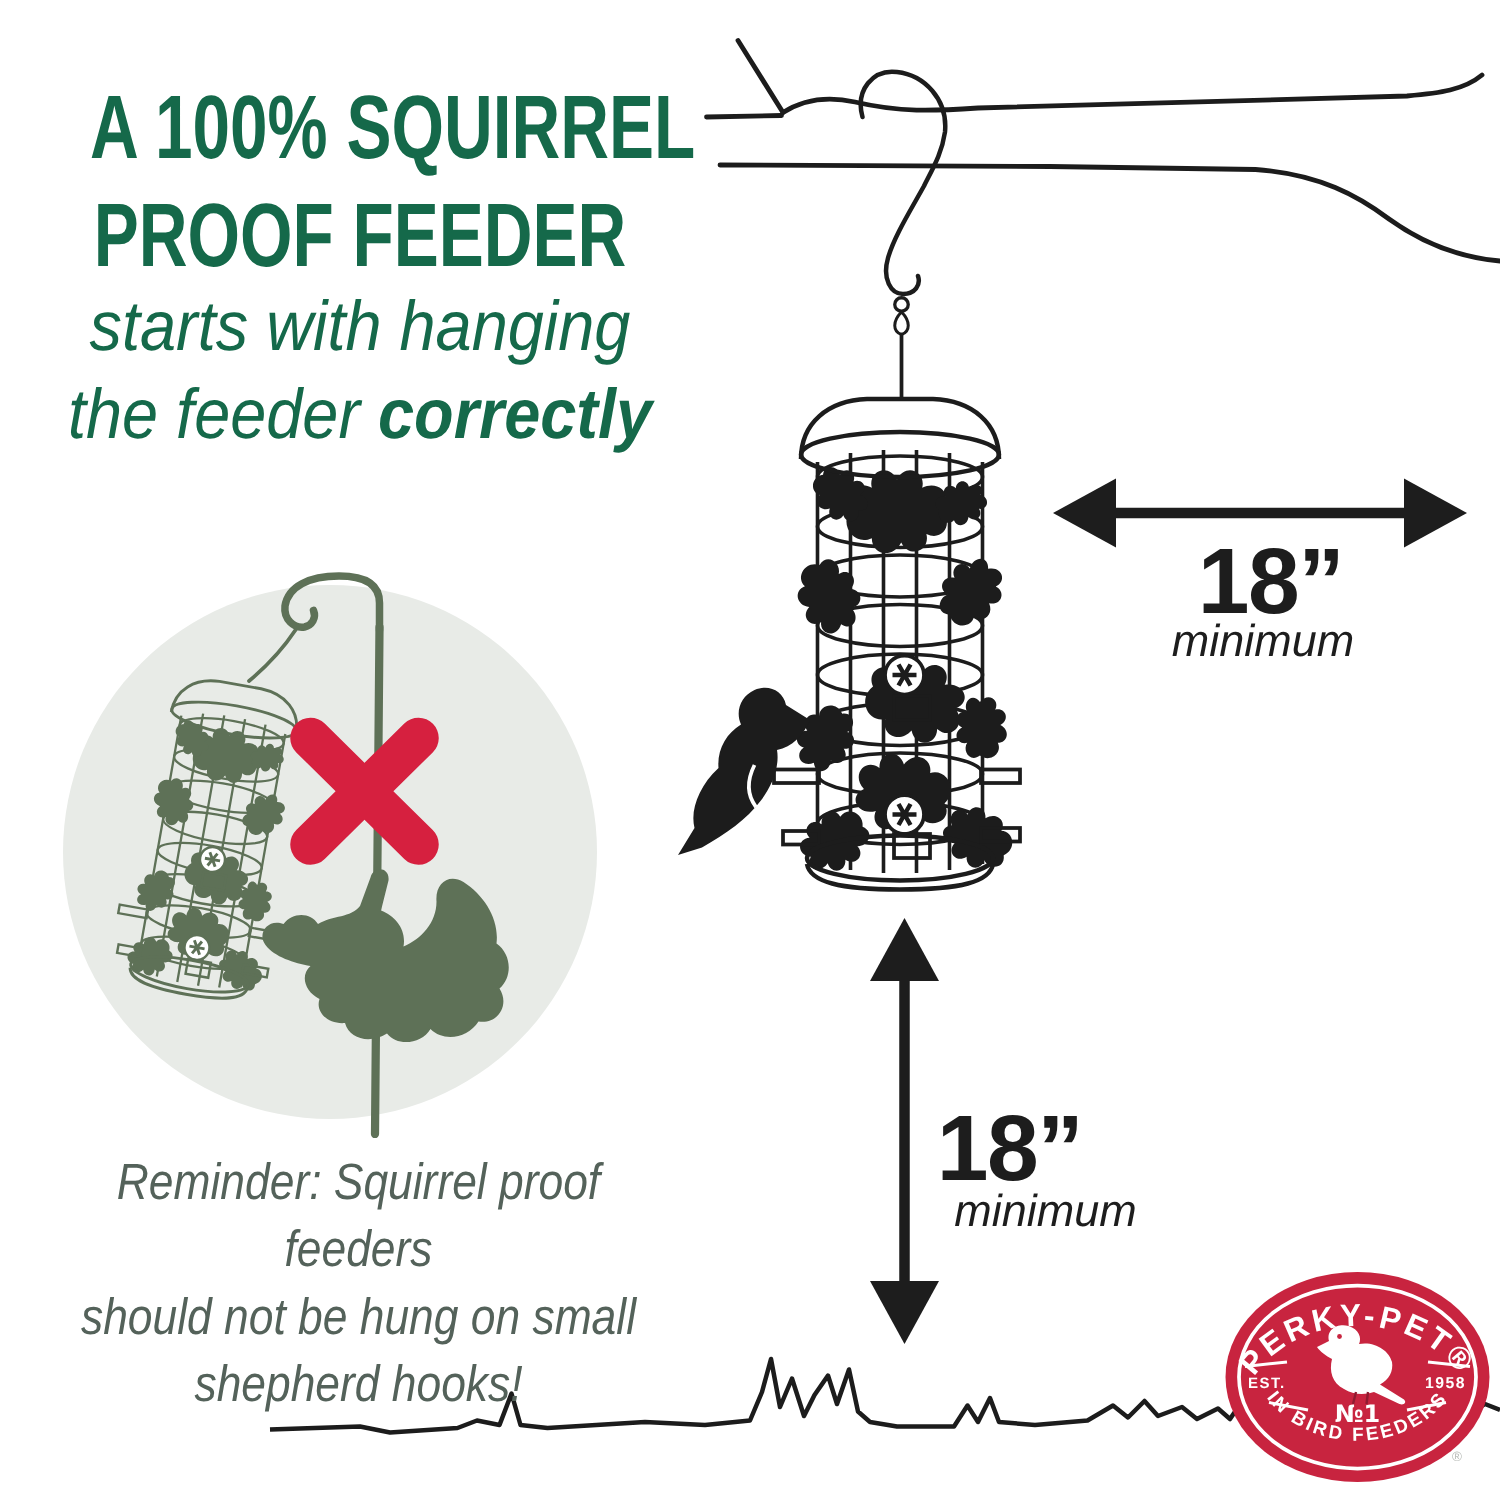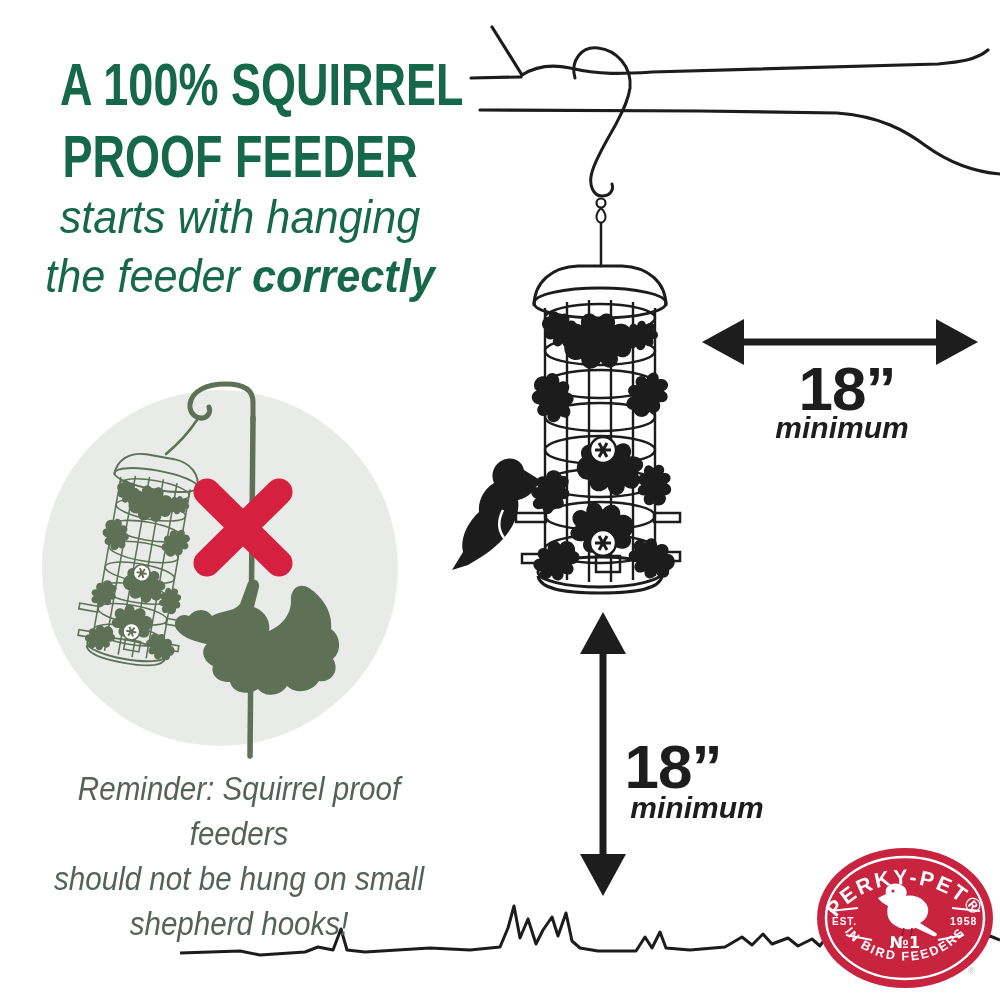--- a/index.html
+++ b/index.html
@@ -8,21 +8,21 @@
   .art{position:absolute;left:0;top:0;width:1000px;height:1000px;}
   
   .headline div{position:absolute;left:0;width:480px;text-align:center;white-space:nowrap;}
   .tline{font-weight:700;font-size:60px;color:#15694a;transform:scaleX(.75);transform-origin:50% 50%;letter-spacing:0px;}
   .sline{font-style:italic;font-weight:500;font-size:47px;color:#15694a;transform:scaleX(.92);transform-origin:50% 50%;}
   .sline b{font-weight:700;font-style:italic;}
   #title1{top:50px;} #title2{top:122px;} #sub1{top:189px;} #sub2{top:248px;}
   
   .meas{position:absolute;transform:translate(-50%,-50%);color:#1d1d1d;white-space:nowrap;}
   .val{font-weight:700;font-size:62px;letter-spacing:-1px;}
-  .qual{font-weight:700;font-style:italic;font-size:30px;}
+  .qual{font-weight:400;font-style:italic;font-size:30px;}
   #h-val{left:847px;top:388px;} #h-qual{left:842px;top:428px;}
   #v-val{left:673px;top:766px;} #v-qual{left:697px;top:808px;}
   
   .reminder{position:absolute;left:2px;top:766px;width:474px;text-align:center;
             font-style:italic;font-size:34px;line-height:1.32;color:#54625a;
             transform:scaleX(.87);transform-origin:50% 0;}
   
   .logo{position:absolute;left:810px;top:838px;width:190px;height:160px;}
 </style>
 </head>

